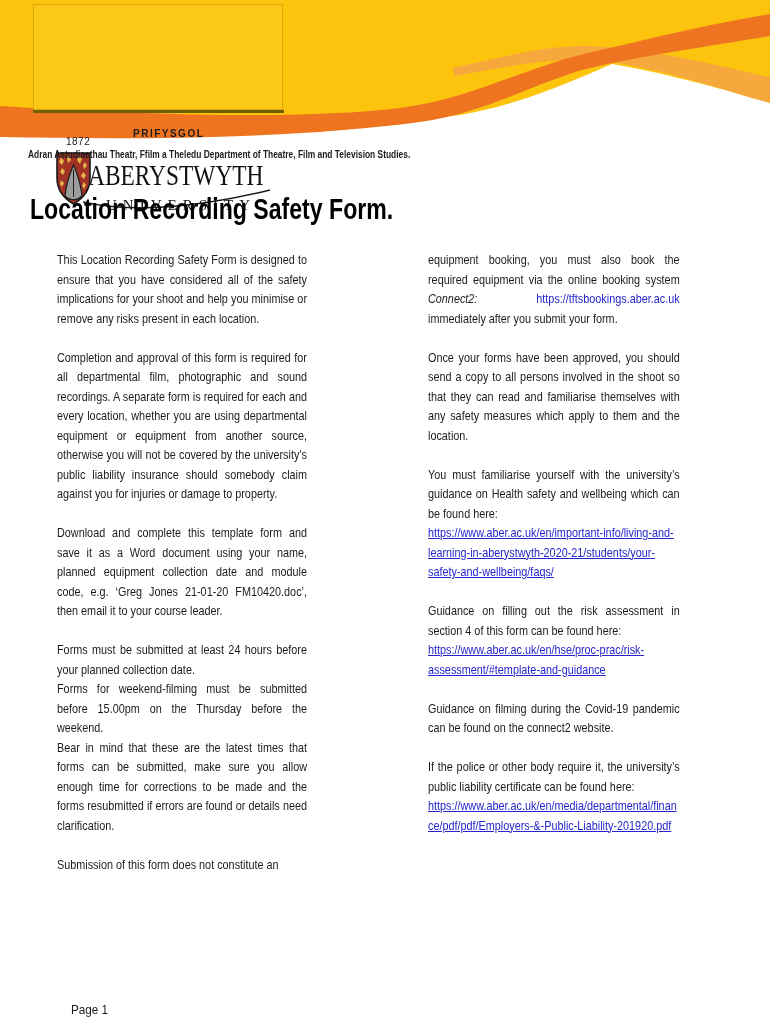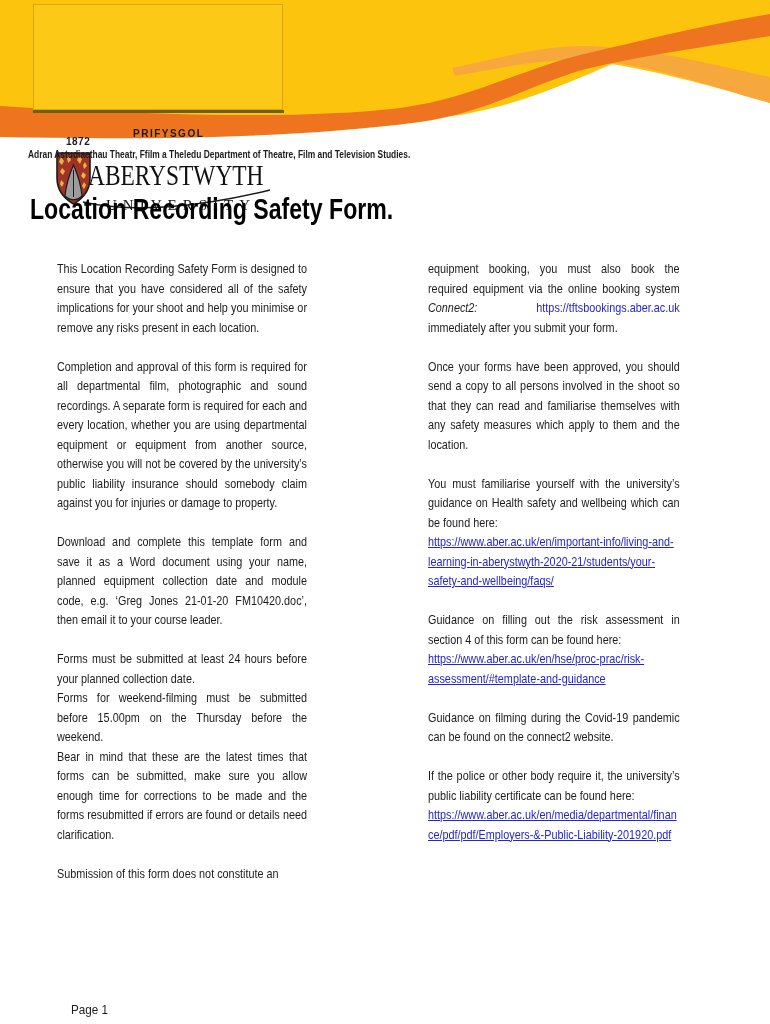--- a/index.html
+++ b/index.html
@@ -4,33 +4,33 @@
 <style>
   html,body{margin:0;padding:0;background:#fff;}
   .page{position:relative;width:770px;height:1024px;background:#ffffff;overflow:hidden;
         font-family:"Liberation Sans",sans-serif;color:#1c1c1c;}
   
   .banner{position:absolute;left:0;top:0;width:770px;height:150px;}
   .banner svg{display:block;}
   .gold-box{position:absolute;left:33px;top:4px;width:250px;height:106px;box-sizing:border-box;}
   .gold-box-underline{position:absolute;left:33px;top:110px;width:251px;height:3px;}
   
-  .logo-year{position:absolute;left:66px;top:136px;font-size:10px;font-weight:bold;letter-spacing:.5px;z-index:2;}
+  .logo-year{position:absolute;left:66px;top:136px;font-size:10px;font-weight:normal;letter-spacing:.5px;z-index:2;}
   .logo-prifysgol{position:absolute;left:133px;top:128px;font-size:10px;font-weight:bold;letter-spacing:1.5px;z-index:2;}
   .logo-aber{position:absolute;left:88px;top:160px;font-family:"Liberation Serif",serif;font-size:30px;line-height:30px;
              white-space:nowrap;transform:scaleX(.78);transform-origin:0 0;z-index:2;color:#111;}
   .logo-univ{position:absolute;left:106px;top:197px;font-family:"Liberation Serif",serif;font-size:15px;
              letter-spacing:6px;white-space:nowrap;z-index:1;color:#111;}
   .crest{position:absolute;left:55px;top:152px;z-index:3;overflow:visible;}
   .dept-line{position:absolute;left:28px;top:148px;font-size:10.5px;font-weight:bold;white-space:nowrap;
              transform:scaleX(.8);transform-origin:0 0;z-index:4;}
   .doc-title{position:absolute;left:30px;top:193px;font-size:30px;line-height:32px;font-weight:bold;white-space:nowrap;
              transform:scaleX(.77);transform-origin:0 0;z-index:5;color:#000;}
   
-  .col{position:absolute;top:250px;margin-top:9px;}
+  .col{position:absolute;top:250px;}
   .col-left{left:57px;width:250px;}
   .col-right{left:428px;width:252px;}
   .col-inner{width:300px;transform:scaleX(.8333);transform-origin:0 0;
              font-size:13px;line-height:19.5px;text-align:justify;}
   .col-right .col-inner{width:302px;}
   .para{margin:0;}
   .para.gap{margin-bottom:19.5px;}
   .it{font-style:italic;}
   .lnk{color:var(--link,#2525CD);text-decoration:none;overflow-wrap:anywhere;cursor:pointer;}
   .lnk.u{text-decoration:underline;}

